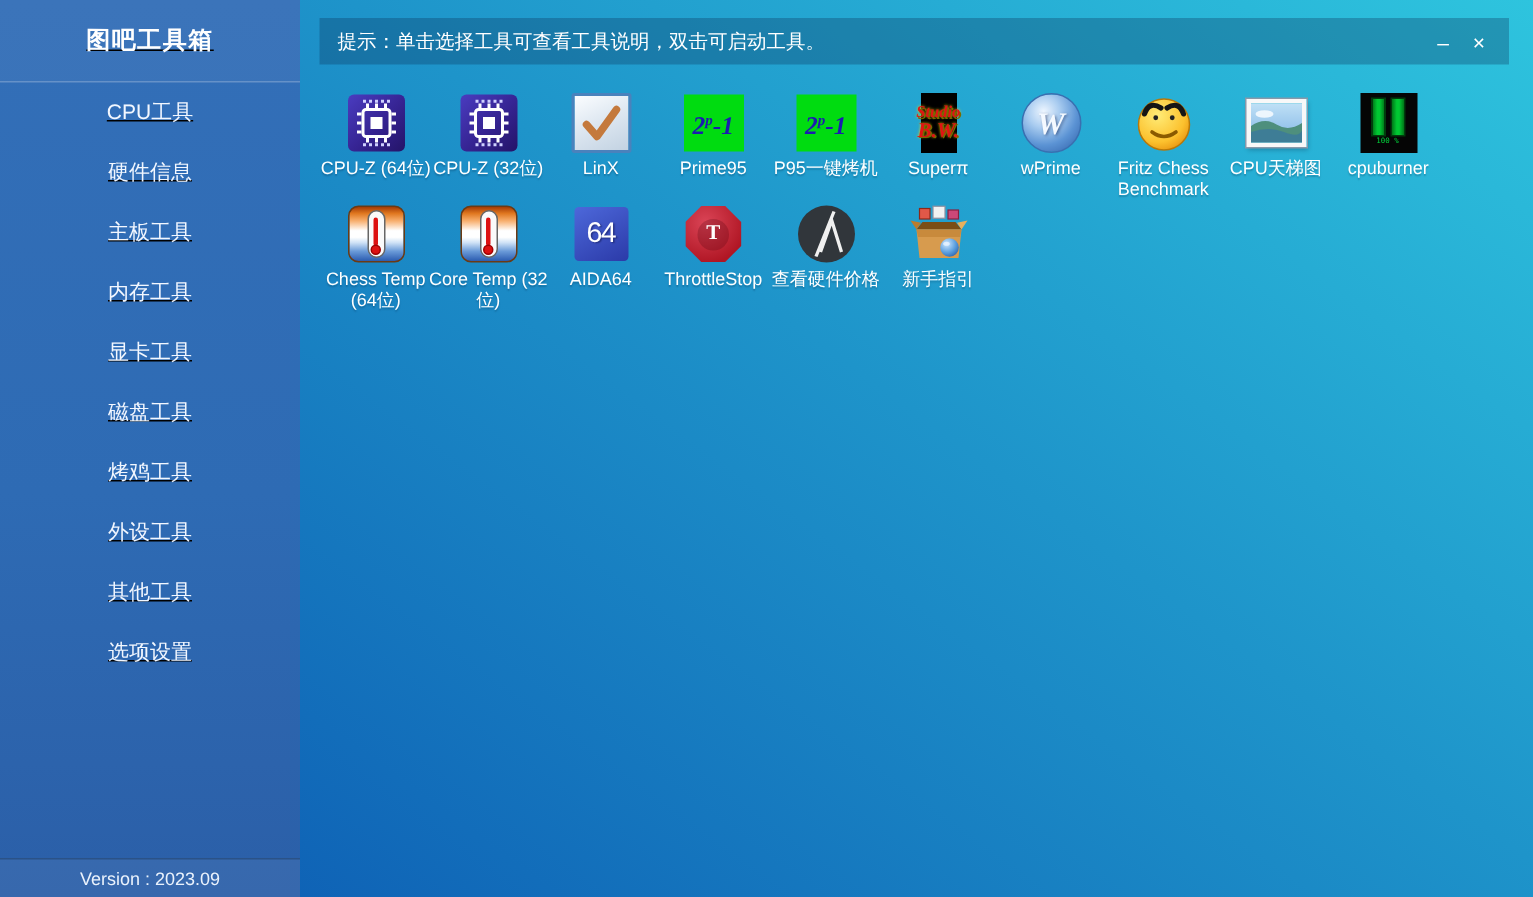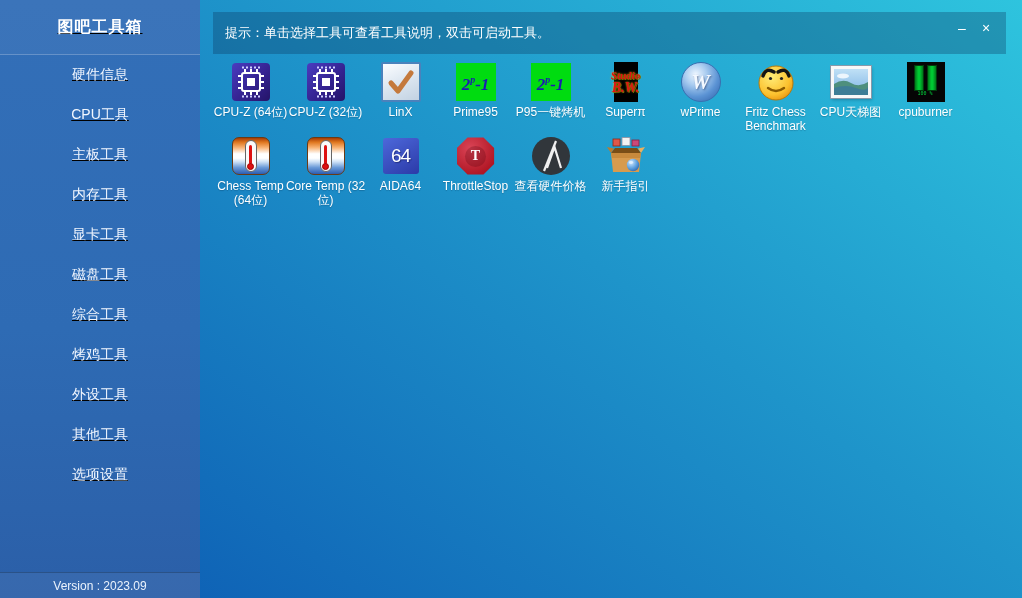--- a/index.html
+++ b/index.html
@@ -15,21 +15,21 @@
     background:rgba(255,255,255,0.04); border-bottom:1px solid rgba(255,255,255,0.22); }
   .menu-item { height:40px; display:flex; align-items:center; justify-content:center;
     color:#f2f7ff; font-size:14px; cursor:pointer; }
   .version { position:absolute; left:0; right:0; bottom:0; height:26px;
     border-top:1px solid rgba(0,0,0,0.22); background:rgba(255,255,255,0.06);
     display:flex; align-items:center; justify-content:center; color:#eaf2fc; font-size:12px; }
 
   
   .main { position:relative; flex:1; height:100%;
     background:linear-gradient(to bottom left,#2ec4de 0%,#1e94ca 48%,#0f63b6 100%); }
-  .tipbar { position:absolute; left:13px; top:12px; width:793px; height:42px;
+  .tipbar { position:absolute; left:13px; top:12px; width:793px; height:31px;
     background:rgba(10,45,85,0.30); display:flex; align-items:center; padding:0 12px; }
   .tip-text { color:#fff; font-size:13px; white-space:nowrap; }
   .winbtns { position:absolute; right:8px; top:0; height:31px; display:flex; align-items:center; }
   .winbtn { width:24px; height:26px; background:transparent; border:none; color:#fff;
     font-size:14px; line-height:26px; cursor:pointer; font-family:inherit; }
 
   .grid { position:absolute; left:13px; top:62px; width:755px; display:flex; flex-wrap:wrap; }
   .cell { width:75px; min-height:74px; display:flex; flex-direction:column; align-items:center;
     cursor:pointer; }
   .ticon { height:40px; display:flex; align-items:center; justify-content:center; flex:none; }
@@ -85,27 +85,26 @@
     display:flex; align-items:center; justify-content:center; color:#fff; font-weight:bold;
     font-size:14px; font-family:"Liberation Serif",serif; }
 </style>
 </head>
 <body>
 
 <div class="window">
   <aside class="sidebar">
     <div class="sidebar-header">图吧工具箱</div>
     <nav id="menu">
+        <div class="menu-item">CPU工具</div>
         <div class="menu-item">硬件信息</div>
-        <div class="menu-item">CPU工具</div>
         <div class="menu-item">主板工具</div>
         <div class="menu-item">内存工具</div>
         <div class="menu-item">显卡工具</div>
         <div class="menu-item">磁盘工具</div>
-        <div class="menu-item">综合工具</div>
         <div class="menu-item">烤鸡工具</div>
         <div class="menu-item">外设工具</div>
         <div class="menu-item">其他工具</div>
         <div class="menu-item">选项设置</div>
       </nav>
     <div class="version">Version : 2023.09</div>
   </aside>
   <main class="main">
     <div class="tipbar">
       <span class="tip-text">提示：单击选择工具可查看工具说明，双击可启动工具。</span>

